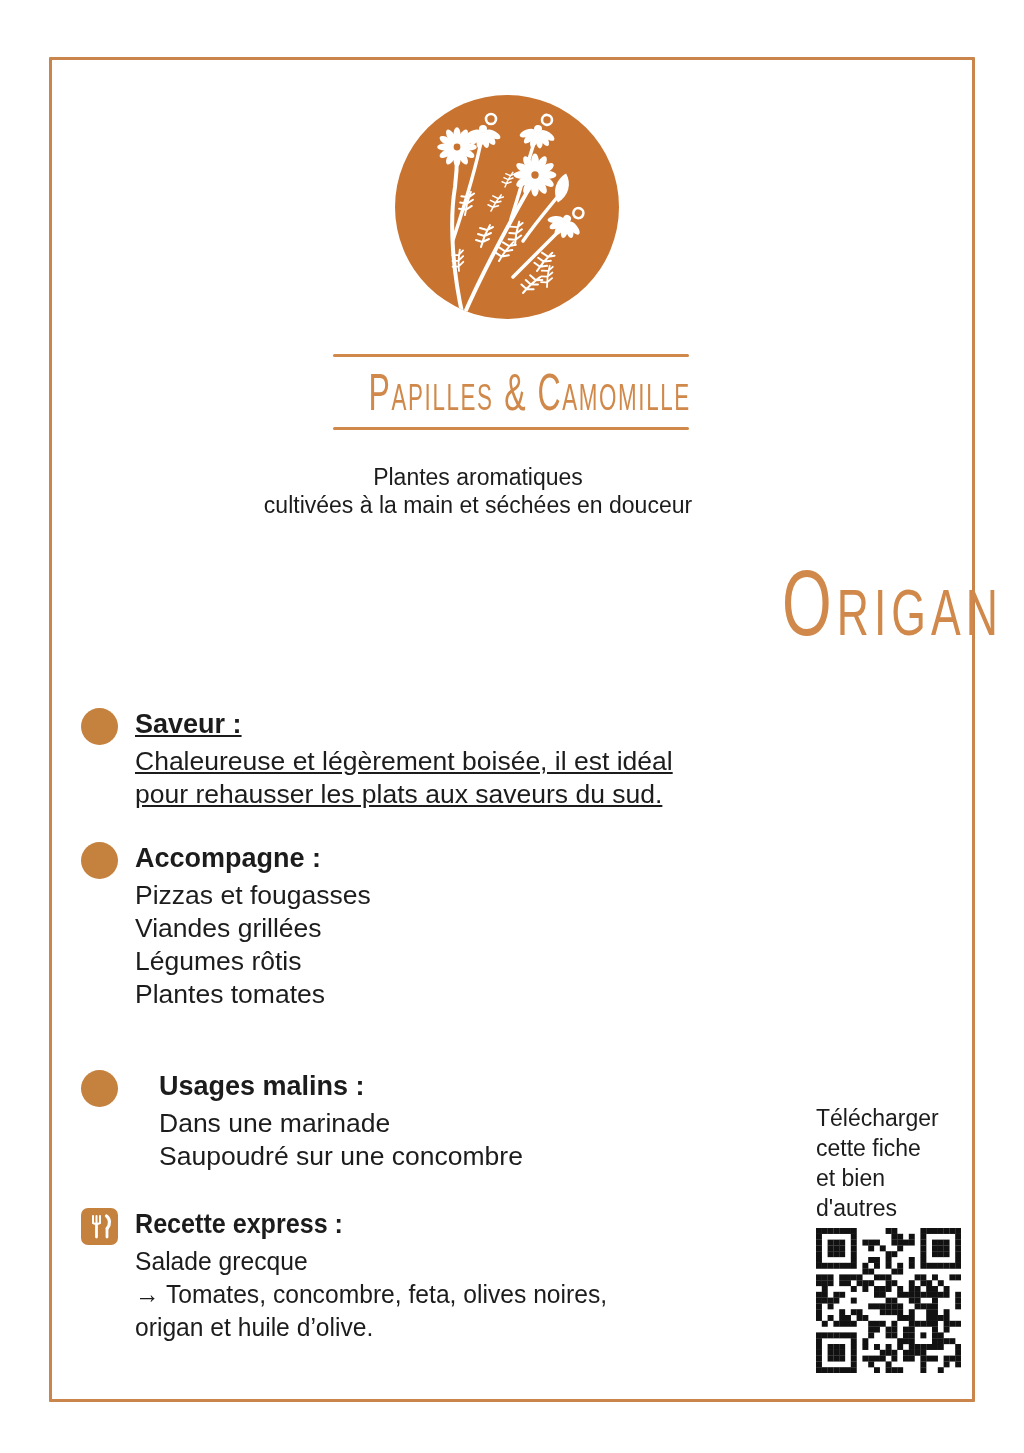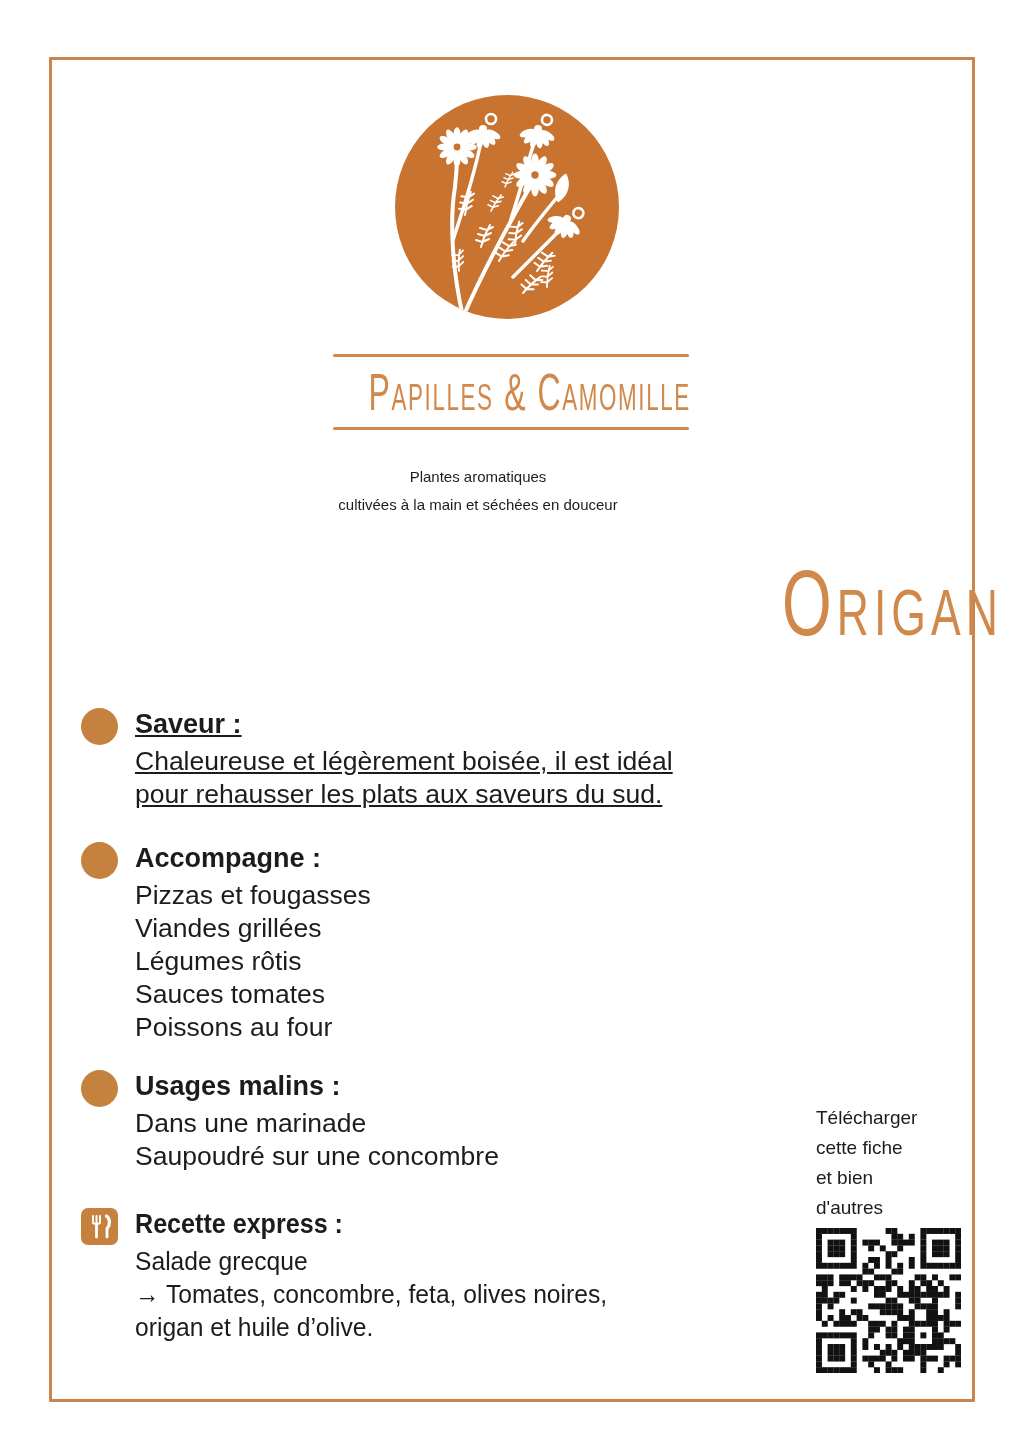--- a/index.html
+++ b/index.html
@@ -13,38 +13,38 @@
   }
   .logo-circle{position:absolute;left:395px;top:88px;width:224px;height:224px;}
   .logo-circle svg{display:block;width:224px;height:224px;}
   .brand-block{position:absolute;left:333px;top:347px;width:356px;}
   .hr{height:3px;background:var(--brand_orange,#d0894a);border-radius:2px;}
   .brand-name{
     height:70px;line-height:70px;text-align:center;white-space:nowrap;
     font-variant:small-caps;font-size:40px;letter-spacing:2px;font-weight:500;
     color:var(--brand_orange,#d0894a);transform:scale(0.80,1.30);
   }
-  .tagline{position:absolute;left:0;top:456px;width:956px;text-align:center;font-size:15px;line-height:28px;}
+  .tagline{position:absolute;left:0;top:456px;width:956px;text-align:center;font-size:23px;line-height:28px;}
   .title{position:absolute;left:0;top:543px;width:1024px;margin:0;text-align:right;font-weight:400;}
   .title span{
     display:inline-block;font-variant:small-caps;font-size:76px;line-height:88px;letter-spacing:6px;
     color:var(--brand_orange,#d0894a);transform:scale(0.84,1.22);transform-origin:center top;white-space:nowrap;
   }
   .info{position:absolute;left:81px;display:flex;align-items:flex-start;width:740px;}
   .bullet{width:37px;height:37px;border-radius:50%;background:var(--bullet_orange,#c5813e);margin:1px 17px 0 0;flex:none;}
   .fk{width:37px;height:37px;margin:1px 17px 0 0;flex:none;display:block;}
   .info h2{margin:0 0 4px;font-size:27px;line-height:34px;font-weight:700;}
   .info p{margin:0;font-size:26.5px;line-height:33px;white-space:nowrap;}
   .condensed h2,.condensed p{transform:scaleX(0.93);transform-origin:left top;}
   .sec-saveur{top:700px;text-decoration:underline;}
   .sec-accompagne{top:834px;}
-  .sec-usages{top:1062px;}
+  .sec-usages{top:1062px;gap:24px;}
   .sec-recette{top:1200px;}
   .download{position:absolute;left:816px;top:1096px;width:158px;}
-  .download .dl-line{font-size:19px;line-height:30px;}
+  .download .dl-line{font-size:23px;line-height:30px;}
   .qr{display:block;margin-top:5px;width:145px;height:145px;}
 </style>
 </head>
 <body>
 
 <div id="page">
   <div class="frame"></div>
 
   <div class="logo-circle">
     <svg viewBox="0 0 224 224" aria-hidden="true">
@@ -138,22 +138,21 @@
     </div>
   </section>
 
   <section class="info sec-accompagne">
     <span class="bullet"></span>
     <div class="content">
       <h2>Accompagne :</h2>
       <p>Pizzas et fougasses</p>
       <p>Viandes grillées</p>
       <p>Légumes rôtis</p>
-      <p>Sauces tomates</p>
-      <p>Poissons au four</p>
+      <p>Plantes tomates</p>
     </div>
   </section>
 
   <section class="info sec-usages">
     <span class="bullet"></span>
     <div class="content">
       <h2>Usages malins :</h2>
       <p>Dans une marinade</p>
       <p>Saupoudré sur une concombre</p>
     </div>

